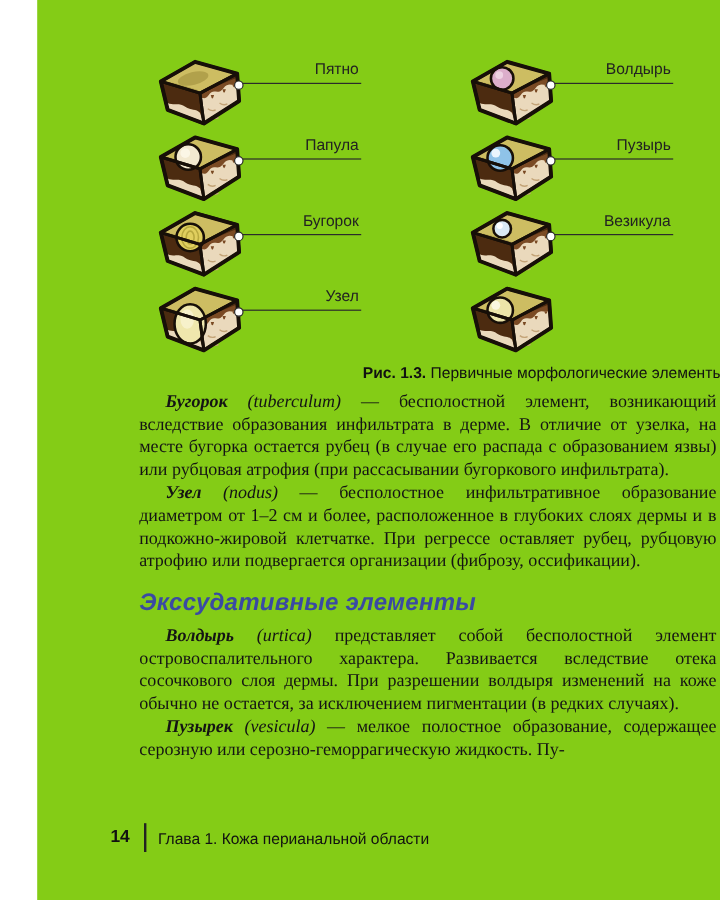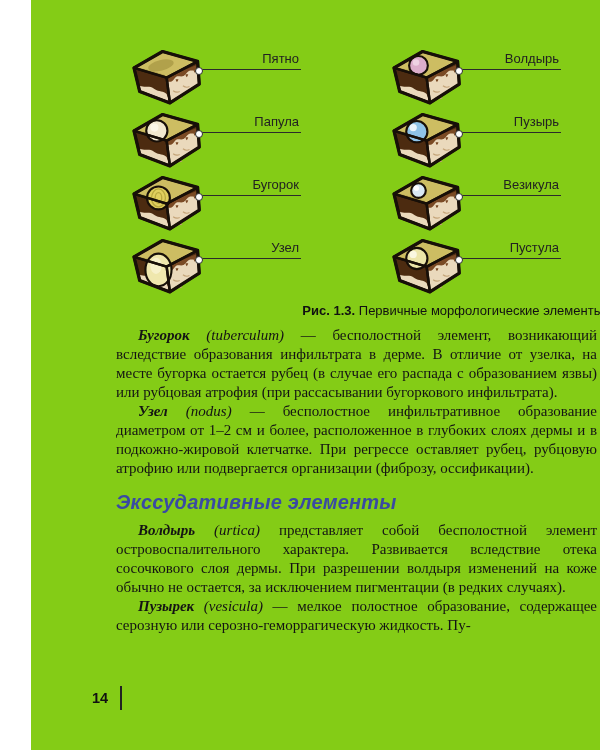--- a/index.html
+++ b/index.html
@@ -241,24 +241,20 @@
     <path d="M52,40 L90,20 L90.5,24 C80,28 65,34 53,42 Z" fill="#4c2b10"></path>
     <path d="M63,42 q1.5,7 3.5,0 Z M75,36 q1.5,7 3.5,0 Z M85,31 q1.5,6 3.5,0 Z" fill="#7a4a24"></path>
     <path d="M60,56 q4,3 8,1 M72,50 q4,3 8,1 M63,64 q4,3 8,1" fill="none" stroke="#c3a377" stroke-width="1.4"></path>
     <circle cx="40" cy="30" r="13" fill="#ece5a9" stroke="#170f08" stroke-width="2.6"></circle>
               <circle cx="35.5" cy="25" r="4.5" fill="#faf7e0"></circle>
     <path d="M12,28 L47,8 L90,20 L52,40 Z" fill="none" stroke="#170f08" stroke-width="3" stroke-linejoin="round"></path>
     <path d="M12,28 L52,40 L56,71 L19,57 Z" fill="none" stroke="#170f08" stroke-width="3" stroke-linejoin="round"></path>
     <path d="M52,40 L90,20 L92,48 L56,71 Z" fill="none" stroke="#170f08" stroke-width="3" stroke-linejoin="round"></path>
     <path d="M12,28 L47,8 L90,20 L92,48 L56,71 L19,57 Z" fill="none" stroke="#170f08" stroke-width="4" stroke-linejoin="round"></path>
   </svg>
-          <div class="callout">
-            <span class="callout-label">Пустула</span>
-            <span class="callout-dot"></span>
-          </div>
         </div>
       </div>
 
     </div>
 
     <div class="caption">
       <b>Рис. 1.3.</b>
       <span>Первичные морфологические элементы</span>
     </div>
   </div>
@@ -273,15 +269,16 @@
 
     <p class="par"><span class="lead">Волдырь</span><span class="term"> (urtica)</span><span> представляет собой бесполостной элемент островоспалительного характера. Развивается вследствие отека сосочкового слоя дермы. При разрешении волдыря изменений на коже обычно не остается, за исключением пигментации (в редких случаях).</span></p>
 
     <p class="par"><span class="lead">Пузырек</span><span class="term"> (vesicula)</span><span> — мелкое полостное образование, содержащее серозную или серозно-геморрагическую жидкость. Пу-</span></p>
 
   </div>
 
   <div class="footer">
     <span class="page-number">14</span>
     <span class="footer-divider"></span>
+    <span class="chapter-title">Глава 1. Кожа перианальной области</span>
   </div>
 
 </div>
 
 </body></html>

